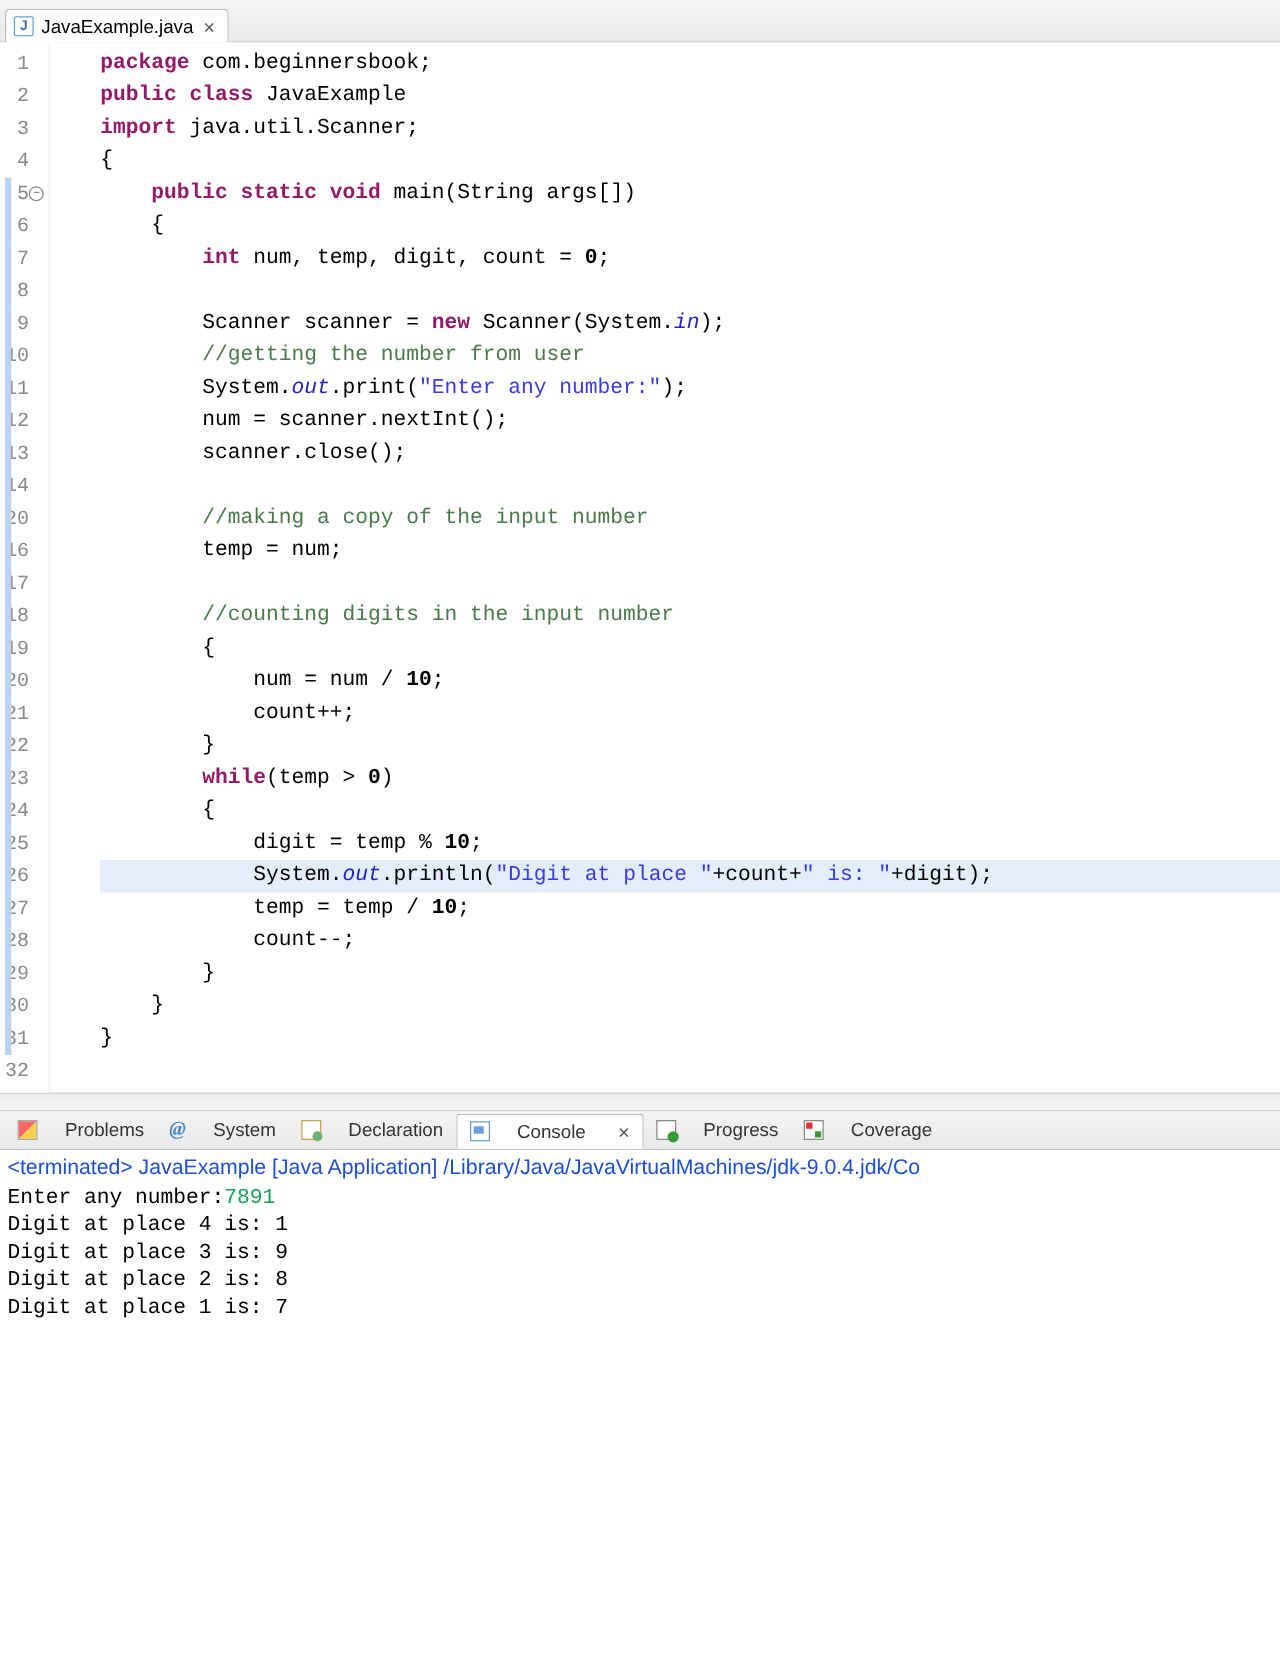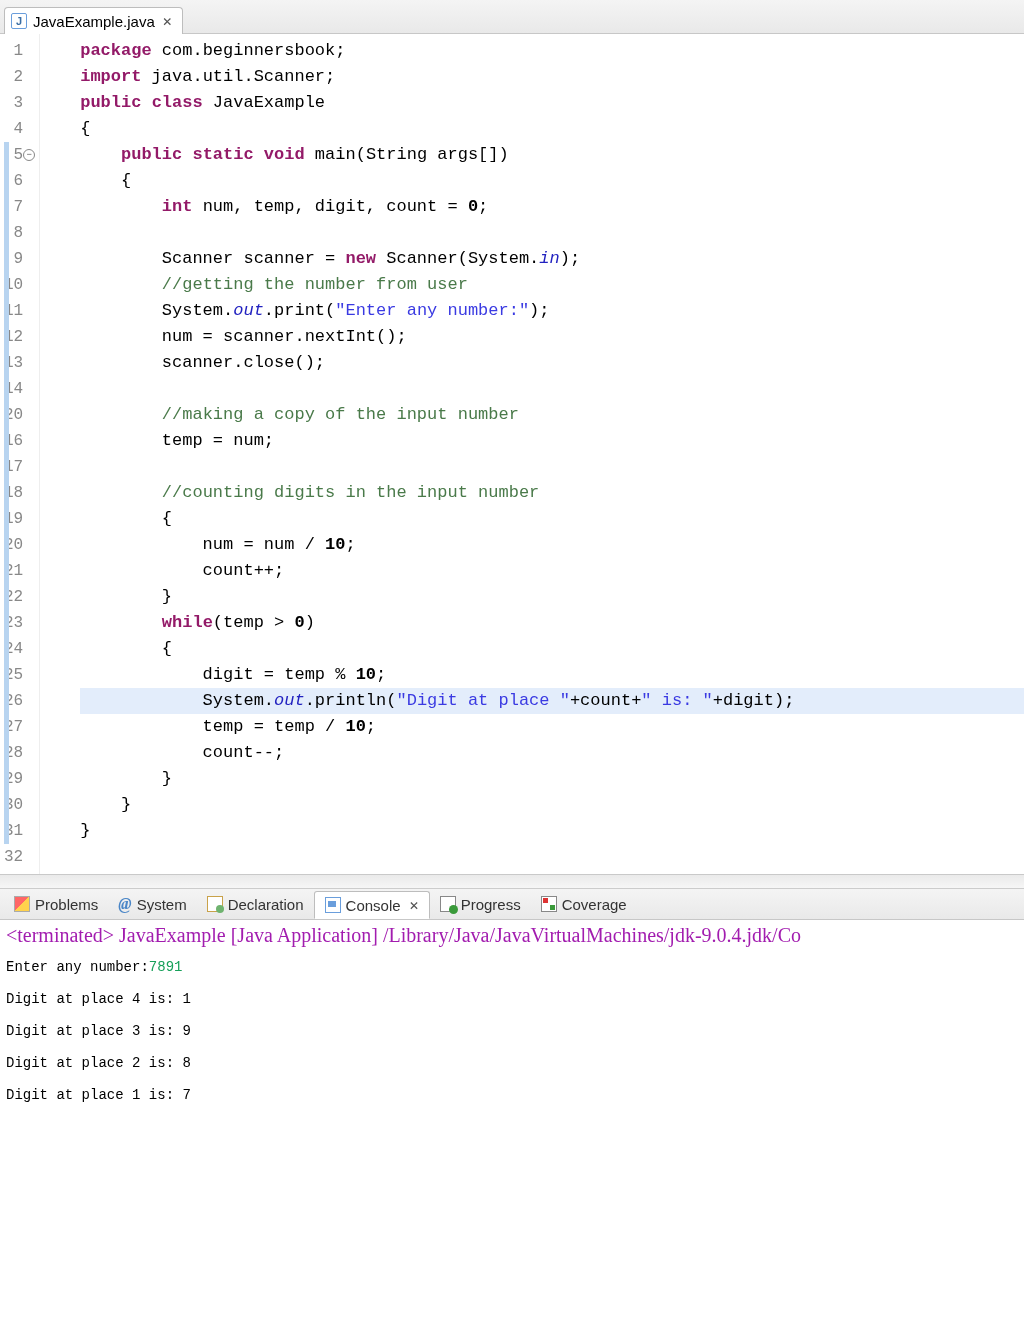--- a/index.html
+++ b/index.html
@@ -20,37 +20,37 @@
   .code .cl.hl { background:#e3edfb; }
   .kw { color:#931a68; font-weight:bold; }
   .pkg { color:#000; }
   .cmt { color:#4a7a4a; }
   .str { color:#3a3ae2; }
   .field { color:#2222c0; font-style:italic; }
   .num { color:#000; font-weight:bold; }
   
   .panel-sep { height:14px; background:linear-gradient(#eaeaea,#f6f6f6); border-top:1px solid #c9c9c9;}
   .bottom-tabs { display:flex; align-items:center; gap:0; background:linear-gradient(#f4f4f4,#e9e9e9); border-top:1px solid #ccc; border-bottom:1px solid #c7c7c7; font-family:"Lucida Grande","Segoe UI",Arial,sans-serif; font-size:15px; height:32px; padding-left:4px;}
-  .btab { padding:4px 10px; display:flex; align-items:center; gap:5px; color:#333; border-radius:3px 3px 0 0;}
+  .btab { padding:4px 10px; display:flex; align-items:center; gap:22px; color:#333; border-radius:3px 3px 0 0;}
   .btab.active { background:#fff; border:1px solid #bdbdbd; border-bottom:1px solid #fff; position:relative; top:1px;}
   .btab .ico { width:16px; height:16px; display:inline-block; }
   .ico-problems { background:linear-gradient(135deg,#f66 50%,#ffd24d 50%); border:1px solid #aaa;}
   .ico-at { color:#4a86c7; font-weight:bold; font-style:italic; font-family:serif; font-size:16px;}
   .ico-decl { background:#fff; border:1px solid #c9a24a; position:relative;}
   .ico-decl::after{content:"";position:absolute;right:-2px;bottom:-2px;width:8px;height:8px;background:#6fb36f;border-radius:50%;}
   .ico-console { background:#fff; border:1px solid #6a9edc; position:relative;}
   .ico-console::after{content:"";position:absolute;left:2px;top:3px;width:8px;height:6px;background:#6a9edc;}
   .ico-progress { background:#fff; border:1px solid #888; position:relative;}
   .ico-progress::after{content:"";position:absolute;right:-3px;bottom:-3px;width:9px;height:9px;background:#3a9a3a;border-radius:50%;}
   .ico-coverage { background:#fff; border:1px solid #888; position:relative;}
   .ico-coverage::before{content:"";position:absolute;left:1px;top:1px;width:5px;height:5px;background:#d33;}
   .ico-coverage::after{content:"";position:absolute;right:1px;bottom:1px;width:5px;height:5px;background:#3a9a3a;}
   .btab .close { font-family:monospace; color:#555; margin-left:4px;}
-  .console-status { font-family:Liberation Serif, serif; font-size:20px; color:#a21caf; padding:4px 6px 2px 6px; white-space:nowrap; overflow:hidden;}
-  .console-out { padding:2px 6px 8px 6px; font-size:14px; line-height:32px; white-space:pre;}
+  .console-status { font-family:Liberation Sans, sans-serif; font-size:17px; color:#1d4ed8; padding:4px 6px 2px 6px; white-space:nowrap; overflow:hidden;}
+  .console-out { padding:2px 6px 8px 6px; font-size:17px; line-height:22px; white-space:pre;}
   .user-in { color:#17a05a; }
 </style>
 </head>
 <body>
 
 <div class="tabbar">
   <div class="tab">
     <span class="j-icon">J</span>
     <span>JavaExample.java</span>
     <span class="close">✕</span>
@@ -87,22 +87,22 @@
       <div class="ln marked">26</div>
       <div class="ln marked">27</div>
       <div class="ln marked">28</div>
       <div class="ln marked">29</div>
       <div class="ln marked">30</div>
       <div class="ln marked">31</div>
       <div class="ln">32</div>
     </div>
   <div class="code" id="code">
       <div class="cl"><span class="kw">package</span><span class="pkg"> com.beginnersbook;</span></div>
+      <div class="cl"><span class="kw">public</span><span> </span><span class="kw">class</span><span> JavaExample</span></div>
       <div class="cl"><span class="kw">import</span><span class="pkg"> java.util.Scanner;</span></div>
-      <div class="cl"><span class="kw">public</span><span> </span><span class="kw">class</span><span> JavaExample</span></div>
       <div class="cl"><span>{</span></div>
       <div class="cl"><span>    </span><span class="kw">public</span><span> </span><span class="kw">static</span><span> </span><span class="kw">void</span><span> main(String args[])</span></div>
       <div class="cl"><span>    {</span></div>
       <div class="cl"><span>        </span><span class="kw">int</span><span> num, temp, digit, count = </span><span class="num">0</span><span>;</span></div>
       <div class="cl"><span></span></div>
       <div class="cl"><span>        Scanner scanner = </span><span class="kw">new</span><span> Scanner(System.</span><span class="field">in</span><span>);</span></div>
       <div class="cl"><span>        </span><span class="cmt">//getting the number from user</span></div>
       <div class="cl"><span>        System.</span><span class="field">out</span><span>.print(</span><span class="str">"Enter any number:"</span><span>);</span></div>
       <div class="cl"><span>        num = scanner.nextInt();</span></div>
       <div class="cl"><span>        scanner.close();</span></div>

